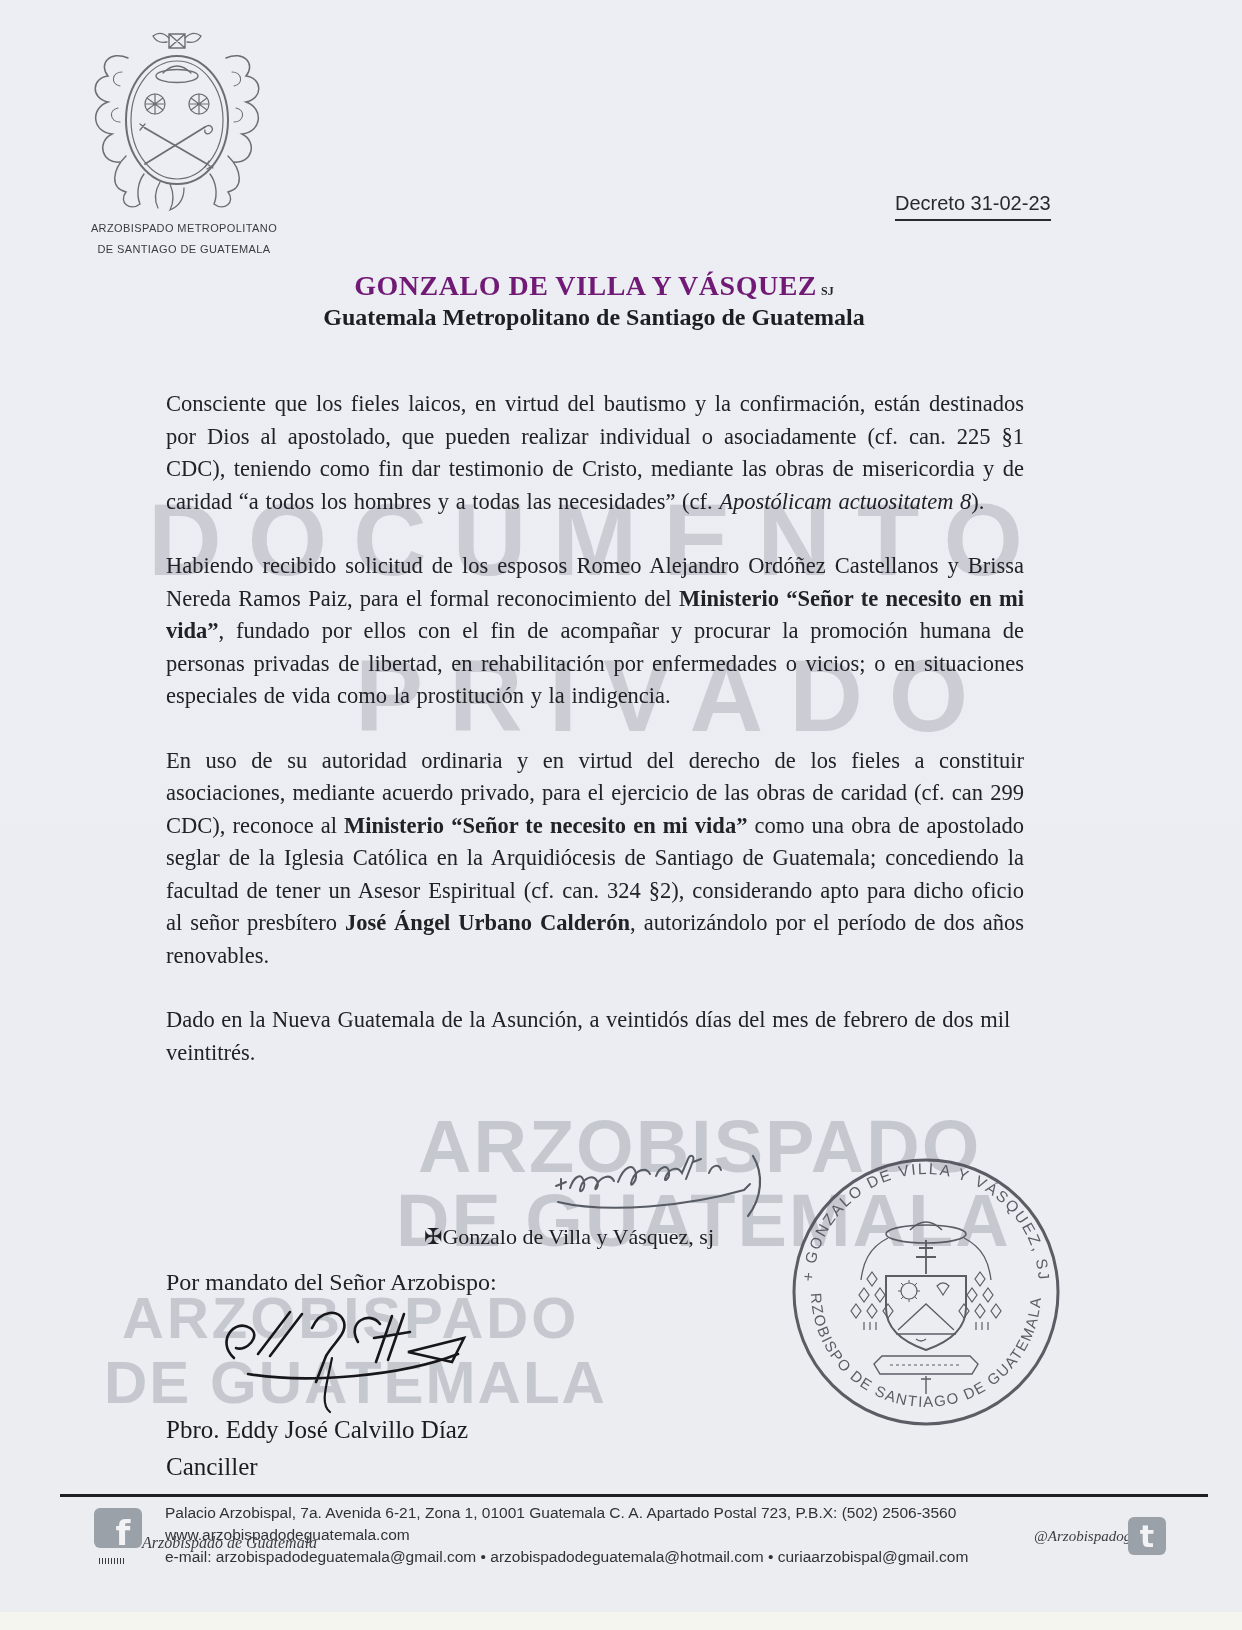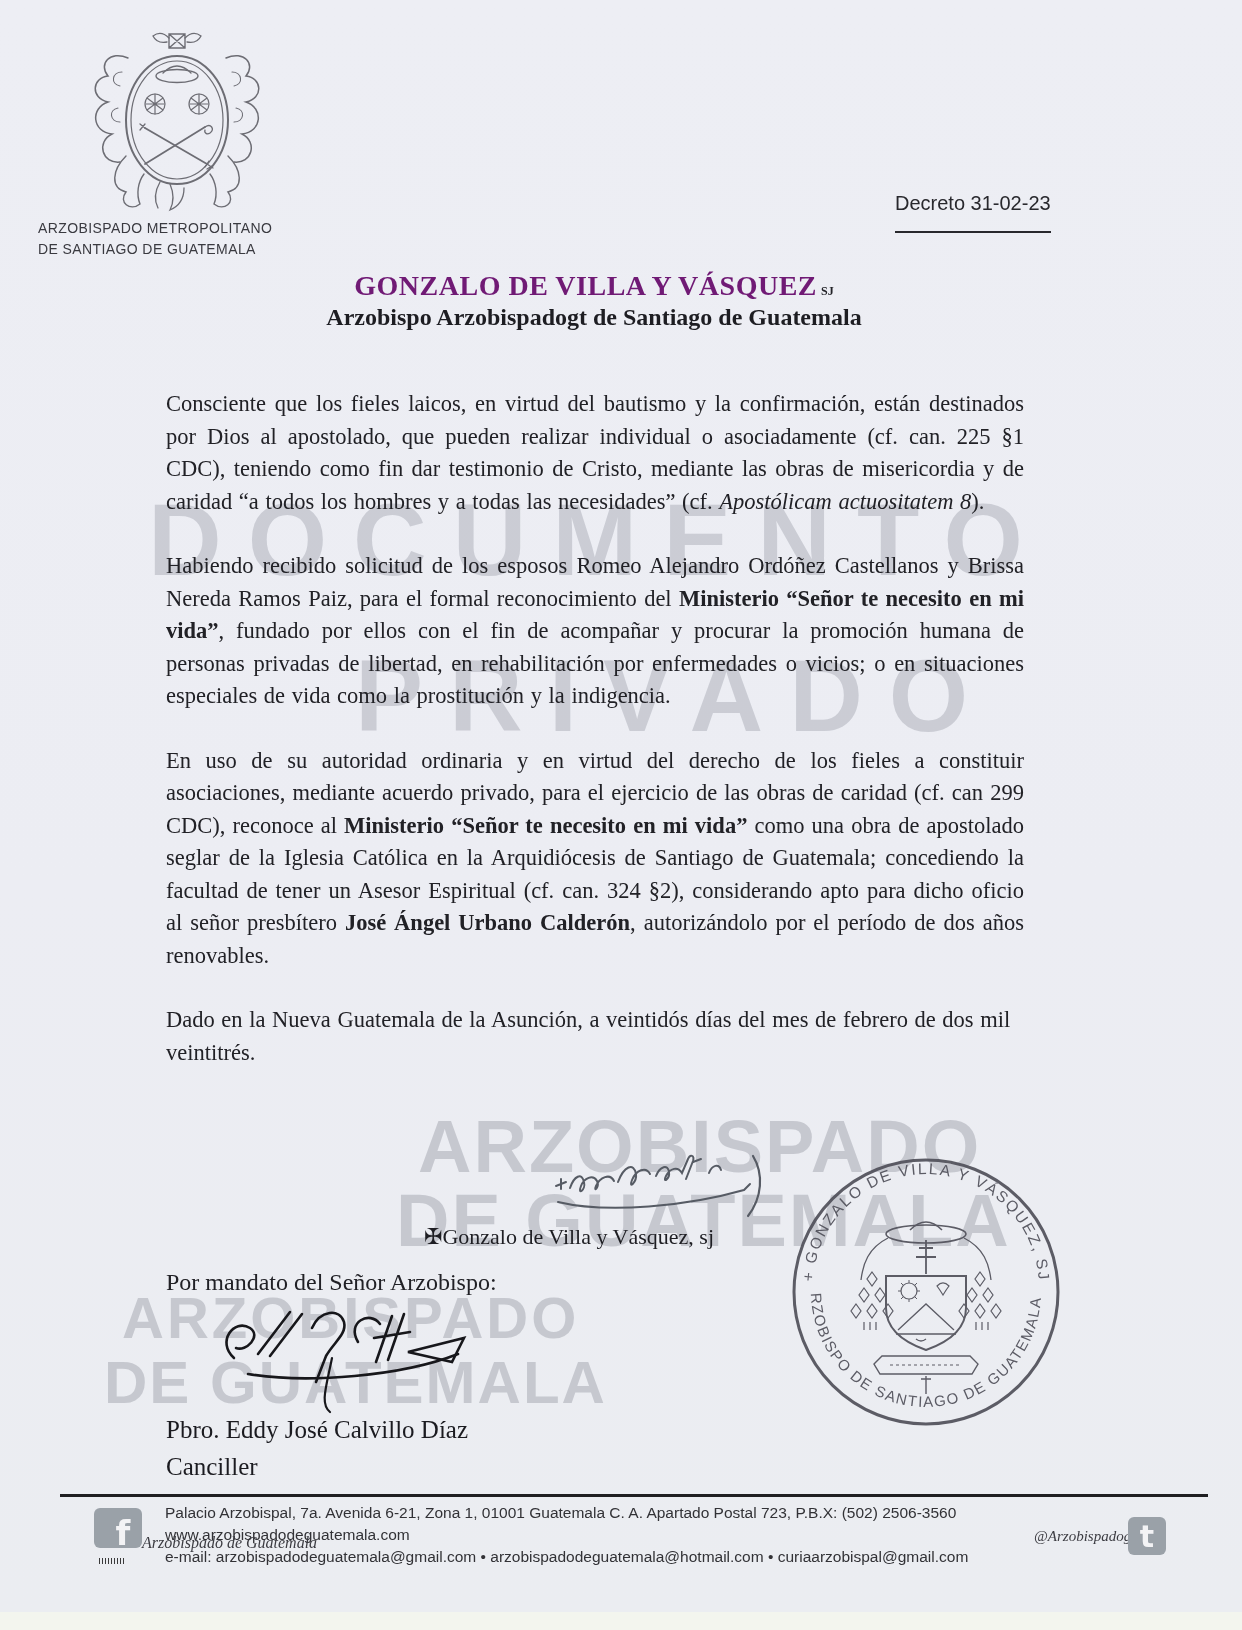--- a/index.html
+++ b/index.html
@@ -9,28 +9,28 @@
     font-family:"Liberation Serif","DejaVu Serif",serif;
     color:#232328;
   }
   .paper {
     position:absolute; left:0; top:0; width:1242px; height:1612px;
     background:linear-gradient(180deg,#edeef4 0%,#ecedf3 55%,#ebedf1 100%);
   }
   .abs { position:absolute; }
   
   .org-name {
-    left:38px; top:218px; width:292px; 
-    font-family:"Liberation Sans",sans-serif; font-size:14px; line-height:21px;
+    left:38px; top:218px; width:292px; text-align:center;
+    font-family:"Liberation Sans",sans-serif; font-size:11px; line-height:21px;
     color:#3a3a40; letter-spacing:.4px; z-index:2;
   }
   .decree {
     left:895px; top:192px; font-family:"Liberation Sans",sans-serif;
     font-size:20px; color:#28282d; border-bottom:2px solid #28282d;
-    padding-bottom:16px; z-index:2;
+    padding-bottom:4px; z-index:2;
   }
   .title-block { left:165px; top:270px; width:858px; text-align:center; z-index:2; }
   .title-name { font-size:28px; font-weight:bold; letter-spacing:.5px; color:#701a75; }
   .title-suffix { font-size:12px; font-weight:bold; }
   .title-sub { font-size:24px; font-weight:bold; margin-top:2px; color:#1d1d22; }
   
   .body-text {
     left:166px; top:388px; width:858px; z-index:2;
     font-size:22.5px; line-height:32.5px; color:#212126; word-spacing:1px;
   }
@@ -132,21 +132,21 @@
     <div>DE SANTIAGO DE GUATEMALA</div>
   </div>
 
   <div class="abs decree">Decreto 31-02-23</div>
 
   <div class="abs title-block">
     <div>
       <span class="title-name">GONZALO DE VILLA Y VÁSQUEZ</span>
       <span class="title-suffix">SJ</span>
     </div>
-    <div class="title-sub">Arzobispo Arzobispadogt de Santiago de Guatemala</div>
+    <div class="title-sub">Guatemala Metropolitano de Santiago de Guatemala</div>
   </div>
 
   <div class="abs body-text">
       <p><span>Consciente que los fieles laicos, en virtud del bautismo y la confirmación, están destinados por Dios al apostolado, que pueden realizar individual o asociadamente (cf. can. 225 §1 CDC), teniendo como fin dar testimonio de Cristo, mediante las obras de misericordia y de caridad “a todos los hombres y a todas las necesidades” (cf. </span><span style="font-style: italic;">Apostólicam actuositatem 8</span><span>).</span></p>
       <p><span>Habiendo recibido solicitud de los esposos Romeo Alejandro Ordóñez Castellanos y Brissa Nereda Ramos Paiz, para el formal reconocimiento del </span><span style="font-weight: bold;">Ministerio “Señor te necesito en mi vida”</span><span>, fundado por ellos con el fin de acompañar y procurar la promoción humana de personas privadas de libertad, en rehabilitación por enfermedades o vicios; o en situaciones especiales de vida como la prostitución y la indigencia.</span></p>
       <p><span>En uso de su autoridad ordinaria y en virtud del derecho de los fieles a constituir asociaciones, mediante acuerdo privado, para el ejercicio de las obras de caridad (cf. can 299 CDC), reconoce al </span><span style="font-weight: bold;">Ministerio “Señor te necesito en mi vida”</span><span> como una obra de apostolado seglar de la Iglesia Católica en la Arquidiócesis de Santiago de Guatemala; concediendo la facultad de tener un Asesor Espiritual (cf. can. 324 §2), considerando apto para dicho oficio al señor presbítero </span><span style="font-weight: bold;">José Ángel Urbano Calderón</span><span>, autorizándolo por el período de dos años renovables.</span></p>
       <p><span>Dado en la Nueva Guatemala de la Asunción, a veintidós días del mes de febrero de dos mil veintitrés.</span></p>
     </div>
 
   <div class="abs" style="left:548px;top:1142px;z-index:3;">

